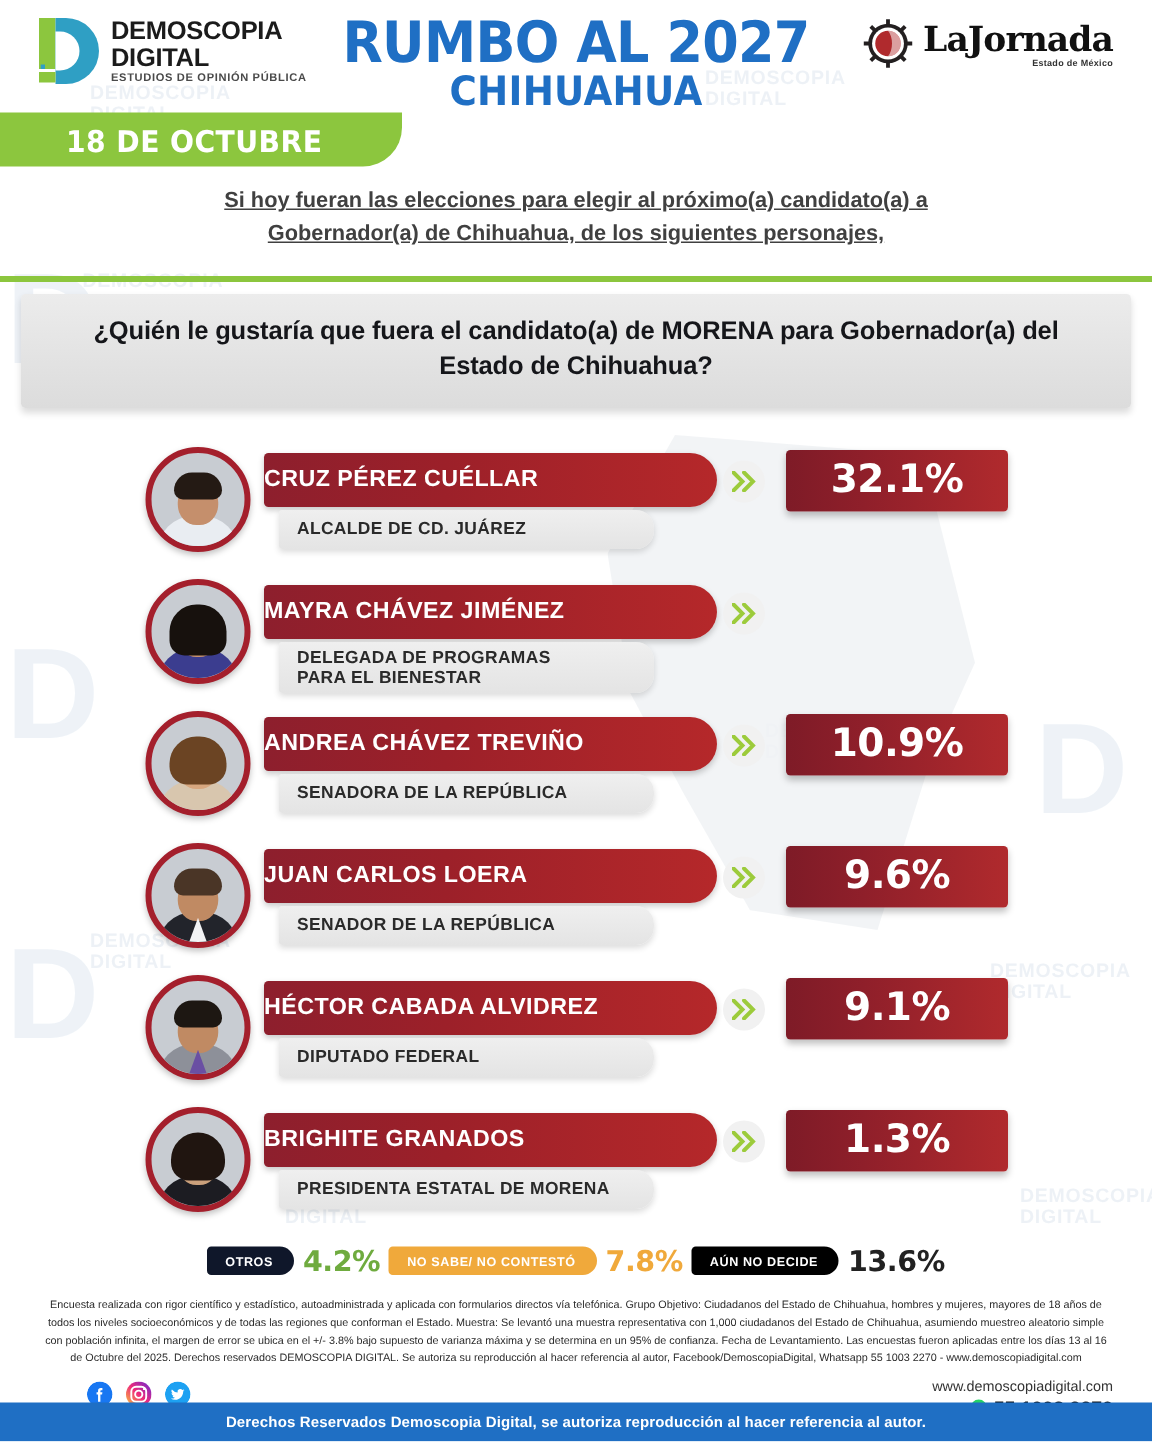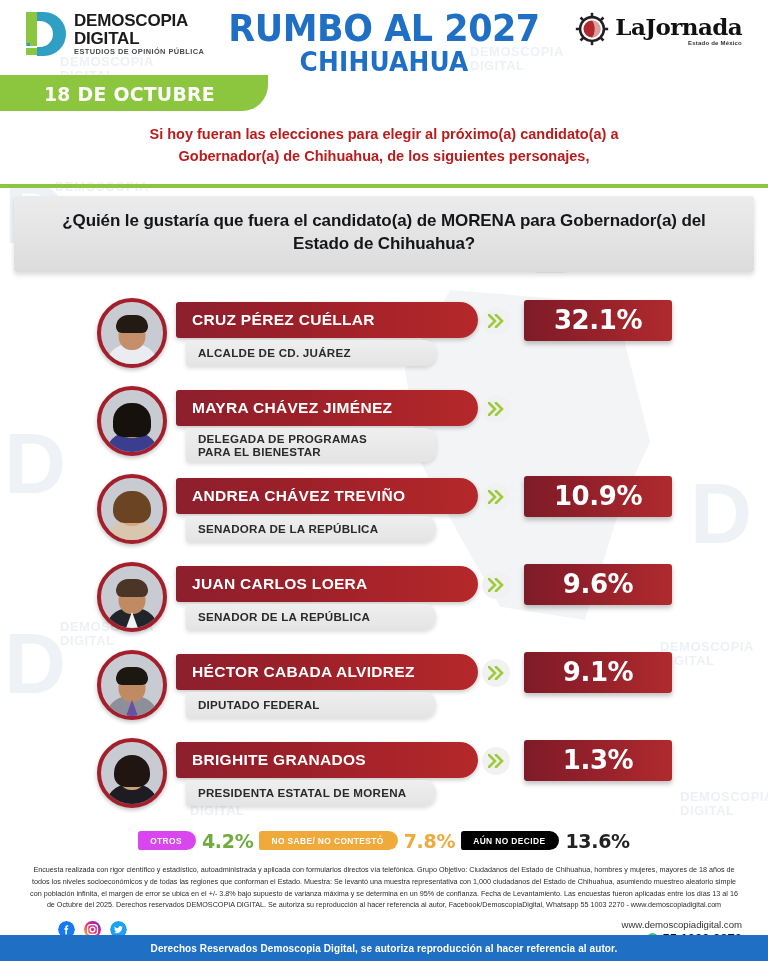--- a/index.html
+++ b/index.html
@@ -94,21 +94,21 @@
     position: absolute; left: 44px; top: 7px;
     font-size: 20px; font-weight: 800; color: #ffffff; letter-spacing: .3px;
     font-family: "DejaVu Sans", sans-serif; transform: scaleX(.94); transform-origin: left;
   }
 
   
   .intro {
     position: relative; z-index: 2;
     text-align: center; padding: 12px 70px 10px;
   }
-  .intro p { font-size: 14.5px; font-weight: 700; color: #b91c1c; line-height: 1.55; }
+  .intro p { font-size: 14.5px; font-weight: 700; color: #404040; line-height: 1.55; text-decoration: underline; }
 
   .green-rule { height: 4px; background: #8cc63e; margin-top: 6px; position: relative; z-index: 2; }
 
   
   .qbox {
     position: relative; z-index: 2;
     margin: 8px 14px 0;
     background: linear-gradient(180deg,#ececec 0%, #e3e3e3 55%, #dcdcdc 100%);
     border-radius: 3px;
     padding: 14px 20px 16px;
@@ -153,21 +153,21 @@
     width: 16px; height: 22px; background: #f2f3f5;
     clip-path: polygon(50% 0, 100% 100%, 0 100%);
   }
 
   .namebar {
     position: absolute; left: 176px; top: 8px;
     width: 302px; height: 36px;
     background: linear-gradient(90deg,#8d1f2d 0%, #9c2029 40%, #b5282a 100%);
     border-radius: 3px 18px 18px 3px;
     display: flex; align-items: center;
-    padding-left: 16px;
+    padding-left: 0;
     box-shadow: 0 2px 4px rgba(0,0,0,.22);
   }
   .namebar span { font-size: 15.5px; font-weight: 800; color: #fff; letter-spacing: .3px; }
 
   .subbar {
     position: absolute; left: 186px; top: 46px;
     width: 250px; min-height: 26px;
     background: linear-gradient(180deg,#efefef 0%, #e4e4e4 100%);
     border-radius: 2px 12px 12px 2px;
     display: flex; align-items: center;
@@ -198,21 +198,21 @@
   .others {
     position: relative; z-index: 2;
     display: flex; align-items: center; justify-content: center;
     gap: 6px; margin-top: 8px;
   }
   .chip {
     height: 19px; border-radius: 3px 10px 10px 3px;
     display: flex; align-items: center; padding: 0 14px 0 12px;
     font-size: 8.4px; font-weight: 800; color: #fff; letter-spacing: .4px;
   }
-  .chip-otros { background: #d946ef; }
+  .chip-otros { background: #0f172a; }
   .chip-nosabe { background: #f0a93b; }
   .chip-nodecide { background: #000000; }
   .oval { font-size: 19px; font-weight: 800; letter-spacing: -.3px; font-family: "DejaVu Sans", sans-serif; }
   .oval-green { color: #6fab3f; }
   .oval-orange { color: #f0a93b; }
   .oval-gray { color: #222; }
 
   
   .fineprint {
     position: relative; z-index: 2;

